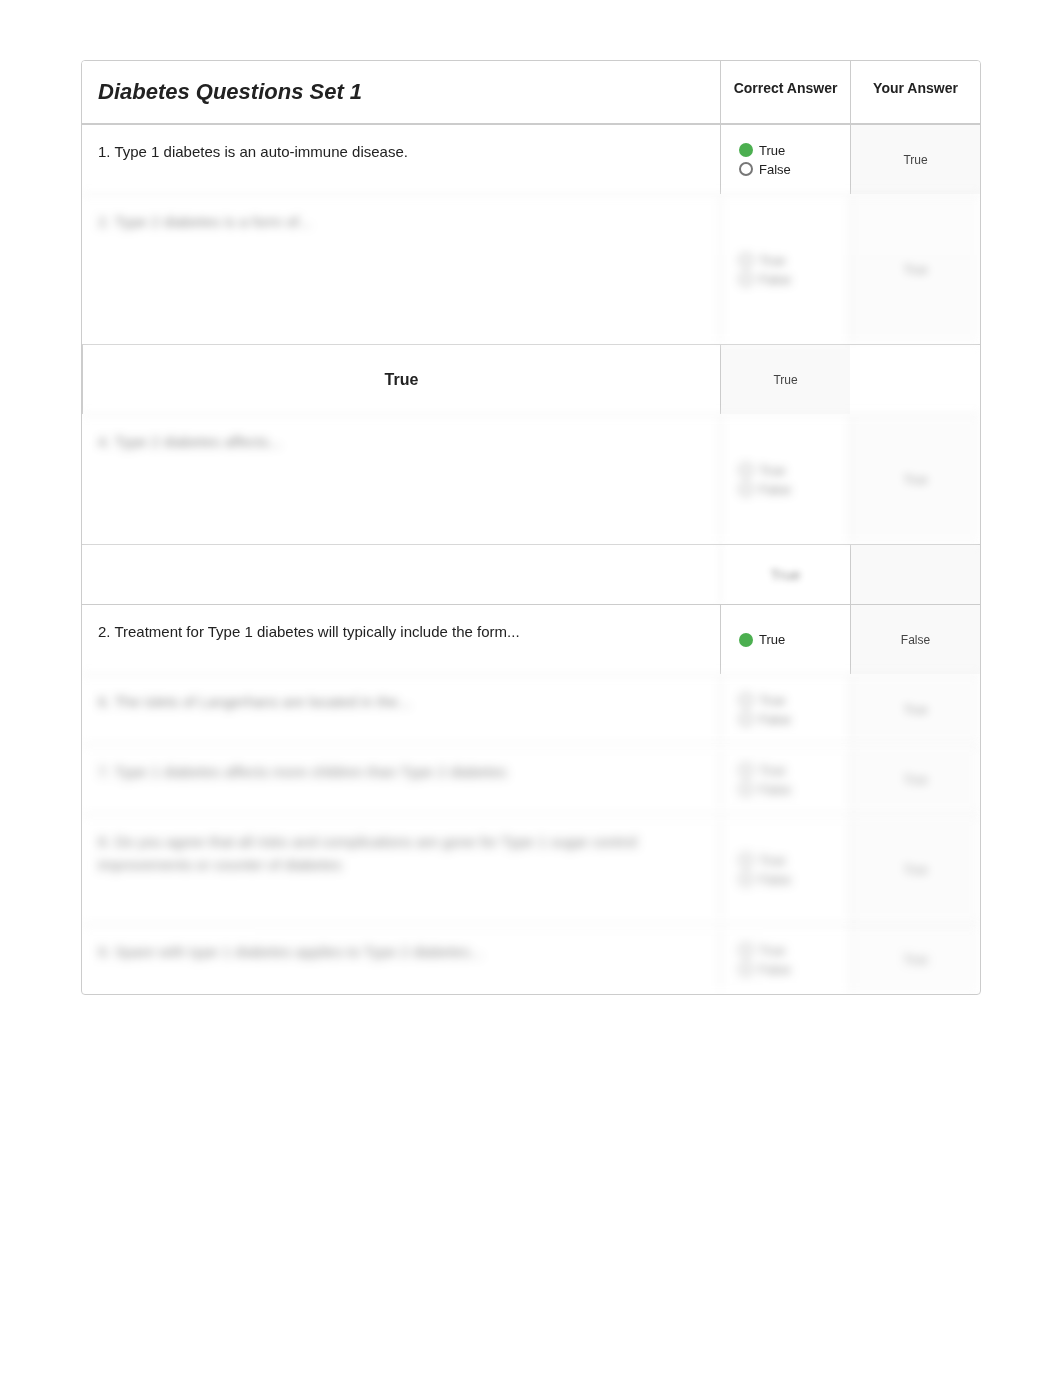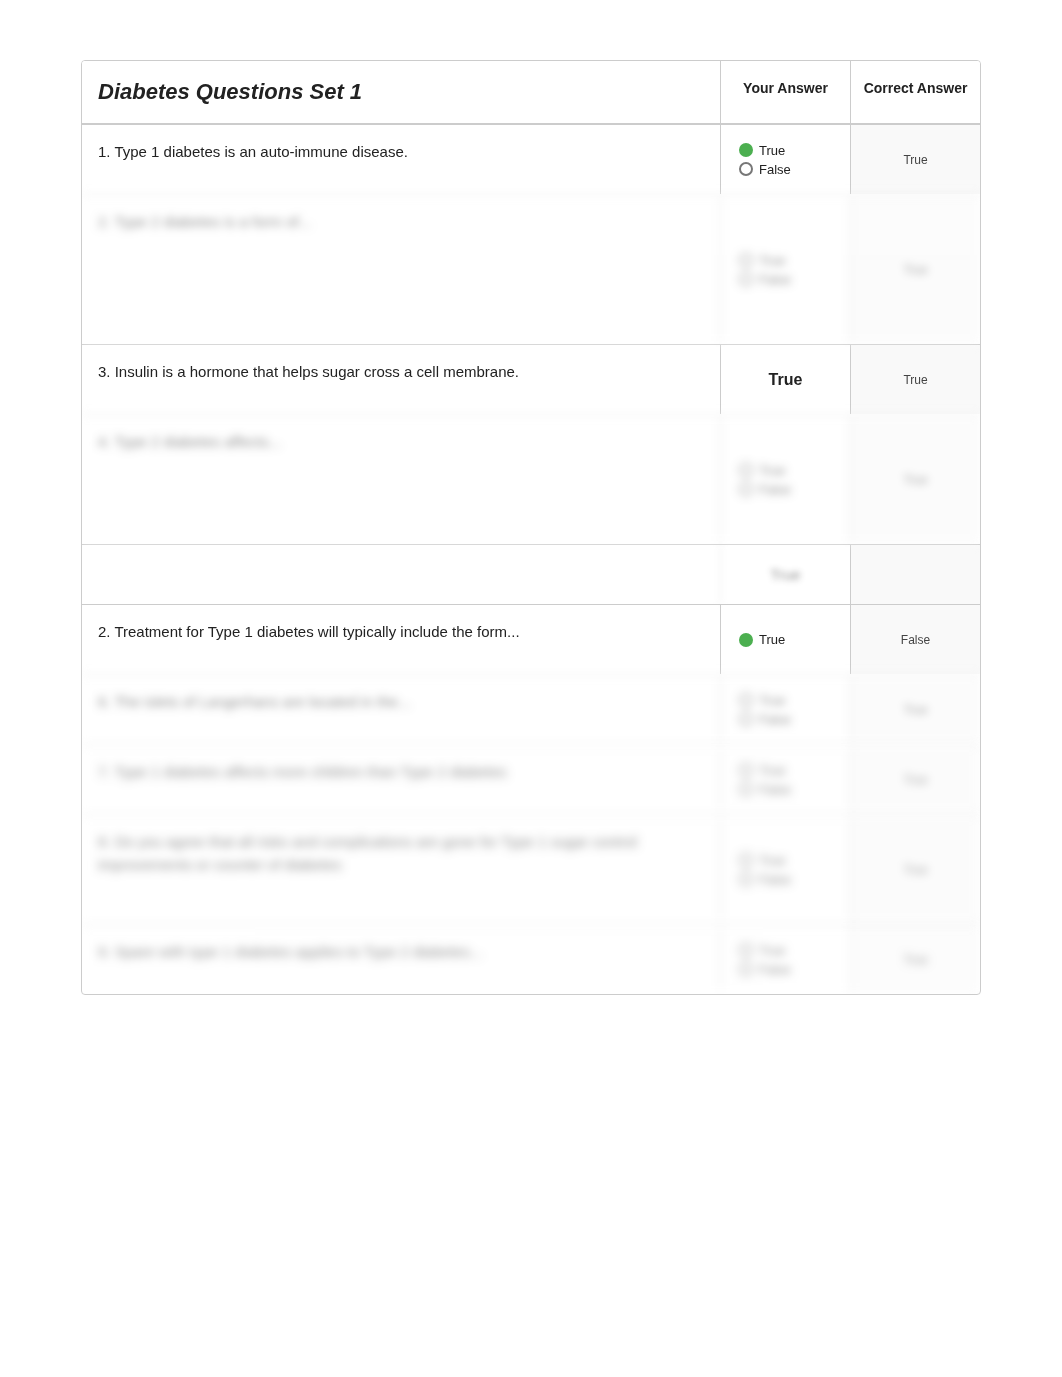--- a/index.html
+++ b/index.html
@@ -111,22 +111,22 @@
       min-height: 130px;
     }
   </style>
 </head>
 <body>
 
 <div class="quiz-container">
 
   <div class="quiz-header">
     <div class="quiz-title-cell">Diabetes Questions Set 1</div>
+    <div class="col-header">Correct Answer</div>
     <div class="col-header">Your Answer</div>
-    <div class="col-header">Correct Answer</div>
   </div>
 
   <div class="quiz-row">
     <div class="question-cell">
       1. Type 1 diabetes is an auto-immune disease.
     </div>
     <div class="answer-cell">
       <div class="radio-group">
         <div class="radio-row">
           <div class="radio-circle checked"></div>
@@ -158,23 +158,20 @@
           <span>False</span>
         </div>
       </div>
     </div>
     <div class="correct-cell">
       <span class="correct-text">True</span>
     </div>
   </div>
 
   <div class="quiz-row">
-    <div class="question-cell">
-      3. Insulin is a hormone that helps sugar cross a cell membrane.
-    </div>
     <div class="answer-cell">
       <span class="answer-option selected">True</span>
     </div>
     <div class="correct-cell">
       <span class="correct-text">True</span>
     </div>
   </div>
 
   <div class="quiz-row row-q4" style="filter: blur(4px); opacity:0.5;">
     <div class="question-cell">

